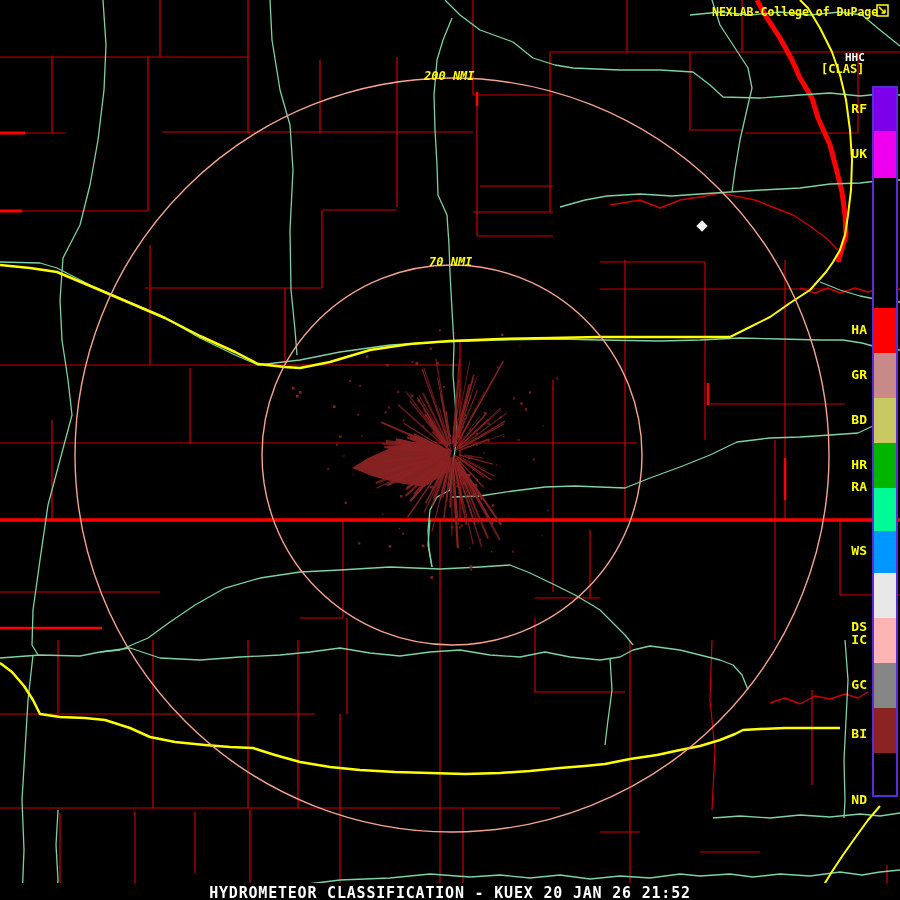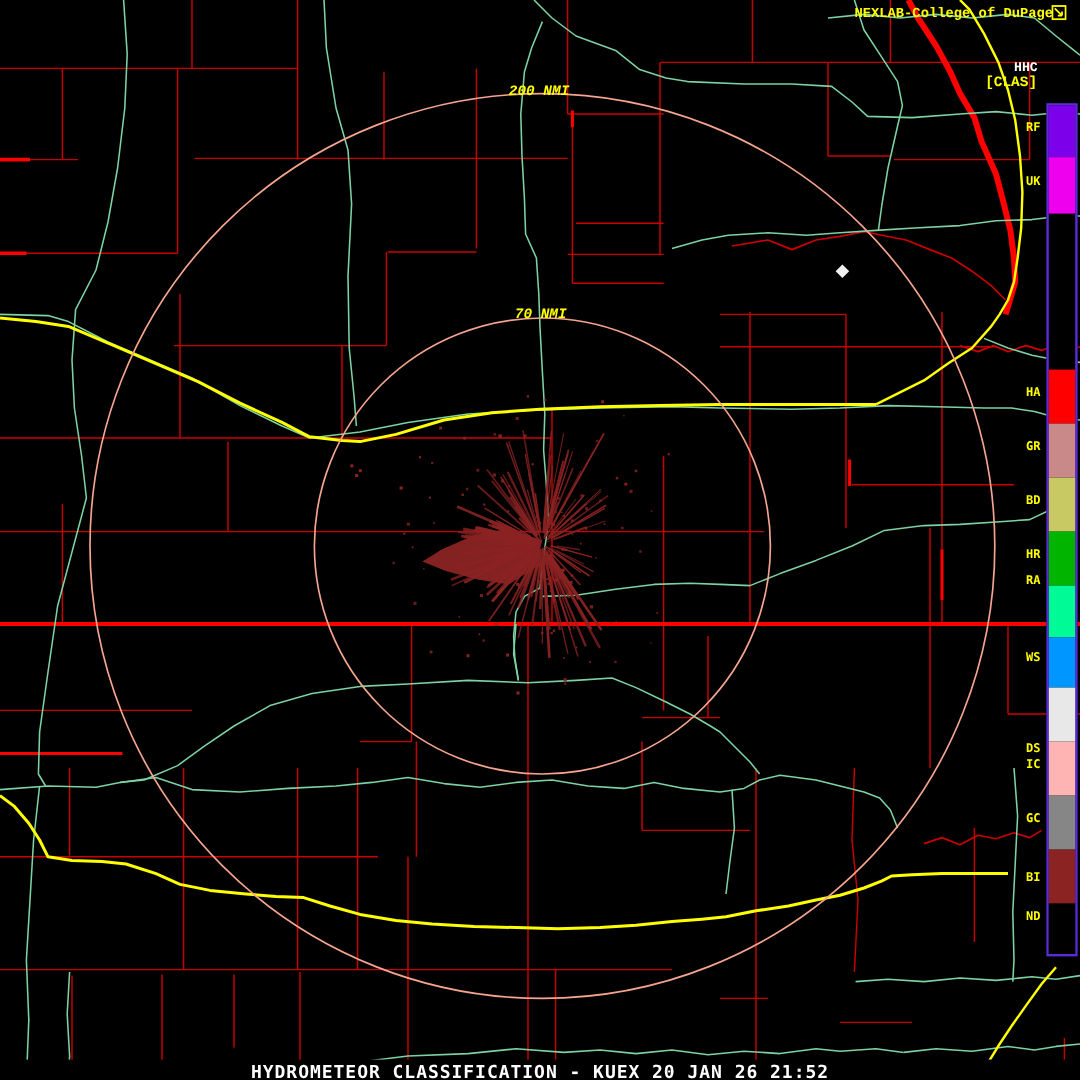--- a/index.html
+++ b/index.html
@@ -17,33 +17,33 @@
   html,body{margin:0;padding:0;background:#111;}
   #app{position:relative;width:900px;height:900px;background:var(--c-background);
        overflow:hidden;font-family:"DejaVu Sans Mono","Liberation Mono",monospace;}
   #map{position:absolute;left:0;top:0;}
   .county{stroke:var(--c-county_line);stroke-width:1.2;fill:none;}
   .county-thick{stroke:var(--c-state_line);fill:none;}
   .river{stroke:var(--c-river);stroke-width:1.3;fill:none;stroke-linejoin:round;}
   .road{stroke:var(--c-highway);fill:none;stroke-linejoin:round;}
   .ring{stroke:var(--c-range_ring);stroke-width:1.4;fill:none;}
   .redsquiggle{stroke:var(--c-county_line);stroke-width:1.4;fill:none;stroke-linejoin:round;}
-  .ovl{position:absolute;white-space:nowrap;font-family:Liberation Mono, monospace;}
+  .ovl{position:absolute;white-space:nowrap;}
   .yellow-text{color:var(--c-text_yellow);font-weight:bold;}
   .white-text{color:var(--c-text_white);font-weight:bold;}
   #source-title{left:712px;top:5px;font-size:11.5px;letter-spacing:0px;}
   #logo{position:absolute;left:876px;top:4px;}
   #clas-tag{left:821px;top:62px;font-size:12px;}
   #product-name{left:845px;top:51px;font-size:11px;}
   #ring-label-outer{left:424px;top:69px;font-size:12px;font-style:italic;}
   #ring-label-inner{left:429px;top:255px;font-size:12px;font-style:italic;}
   #legend{position:absolute;left:872px;top:86px;width:26px;height:711px;
           border:2px solid var(--c-legend_border);box-sizing:border-box;background:#000;}
   #legend .block{position:absolute;left:0;width:22px;}
-  .legend-label{position:absolute;right:33px;font-size:10px;font-weight:bold;
+  .legend-label{position:absolute;right:33px;font-size:13px;font-weight:bold;
                 color:var(--c-text_yellow);}
   #bottom-bar{position:absolute;left:0;top:883px;width:900px;height:17px;
               background:#000;text-align:center;}
   #bottom-title{font-size:15px;letter-spacing:0.8px;line-height:17px;}
 </style>
 </head>
 <body>
 
 <div id="app">
 
@@ -406,19 +406,19 @@
       <div class="legend-label" style="top: 321.5px;">HA</div>
       <div class="legend-label" style="top: 366.5px;">GR</div>
       <div class="legend-label" style="top: 411.5px;">BD</div>
       <div class="legend-label" style="top: 456.5px;">HR</div>
       <div class="legend-label" style="top: 479px;">RA</div>
       <div class="legend-label" style="top: 543px;">WS</div>
       <div class="legend-label" style="top: 586.5px; margin-top: 32px;">DS</div>
       <div class="legend-label" style="top: 631.5px;">IC</div>
       <div class="legend-label" style="top: 676.5px;">GC</div>
       <div class="legend-label" style="top: 726px;">BI</div>
-      <div class="legend-label" style="top: 759px;">ND</div>
+      <div class="legend-label" style="top: 792px;">ND</div>
     </div>
 
   <div id="bottom-bar">
     <span id="bottom-title" class="white-text">HYDROMETEOR CLASSIFICATION - KUEX 20 JAN 26 21:52</span>
   </div>
 </div>
 
 </body></html>

